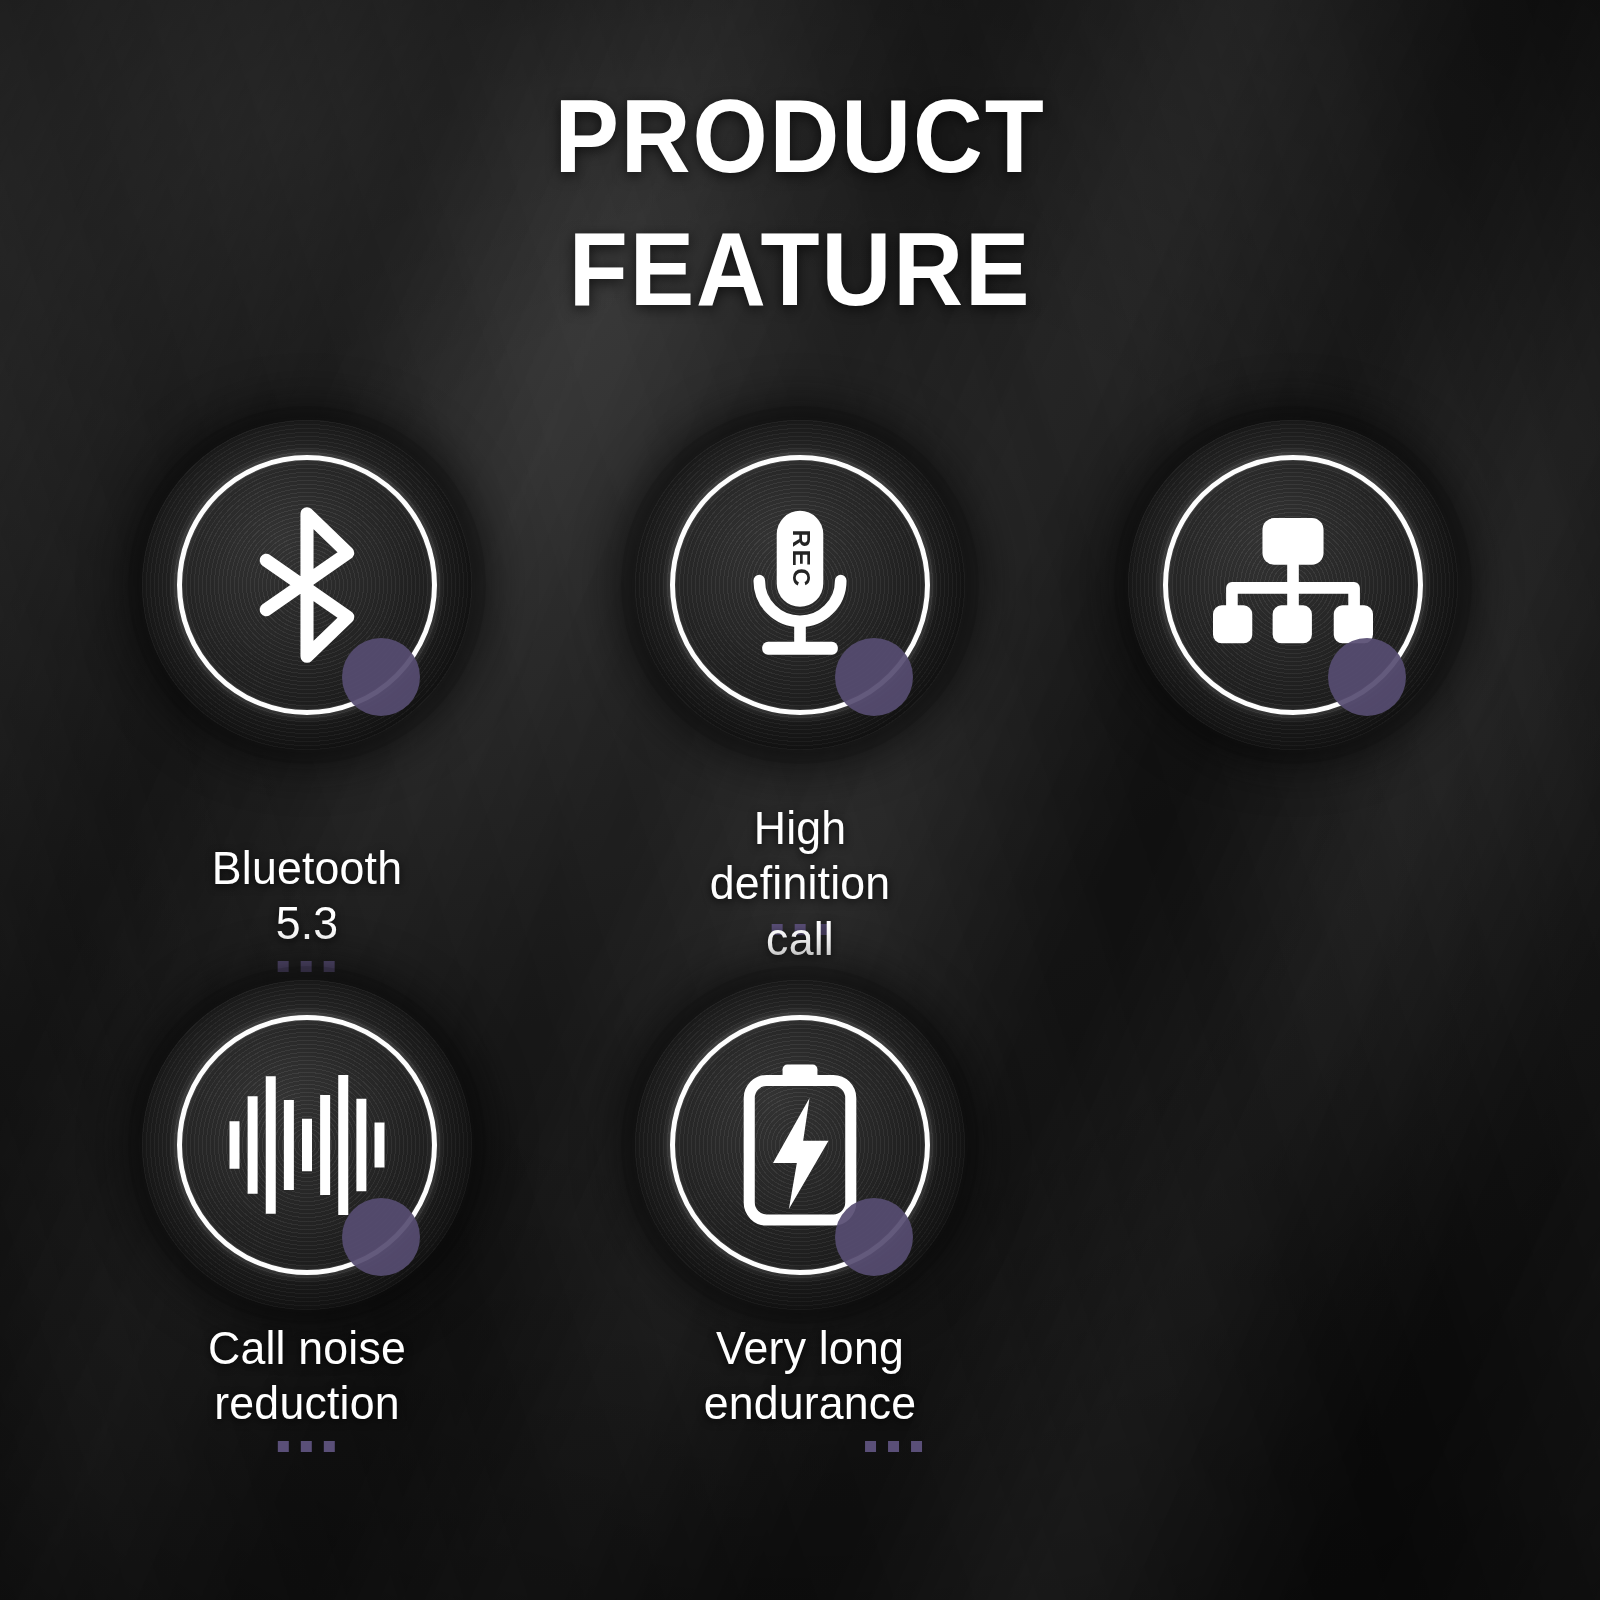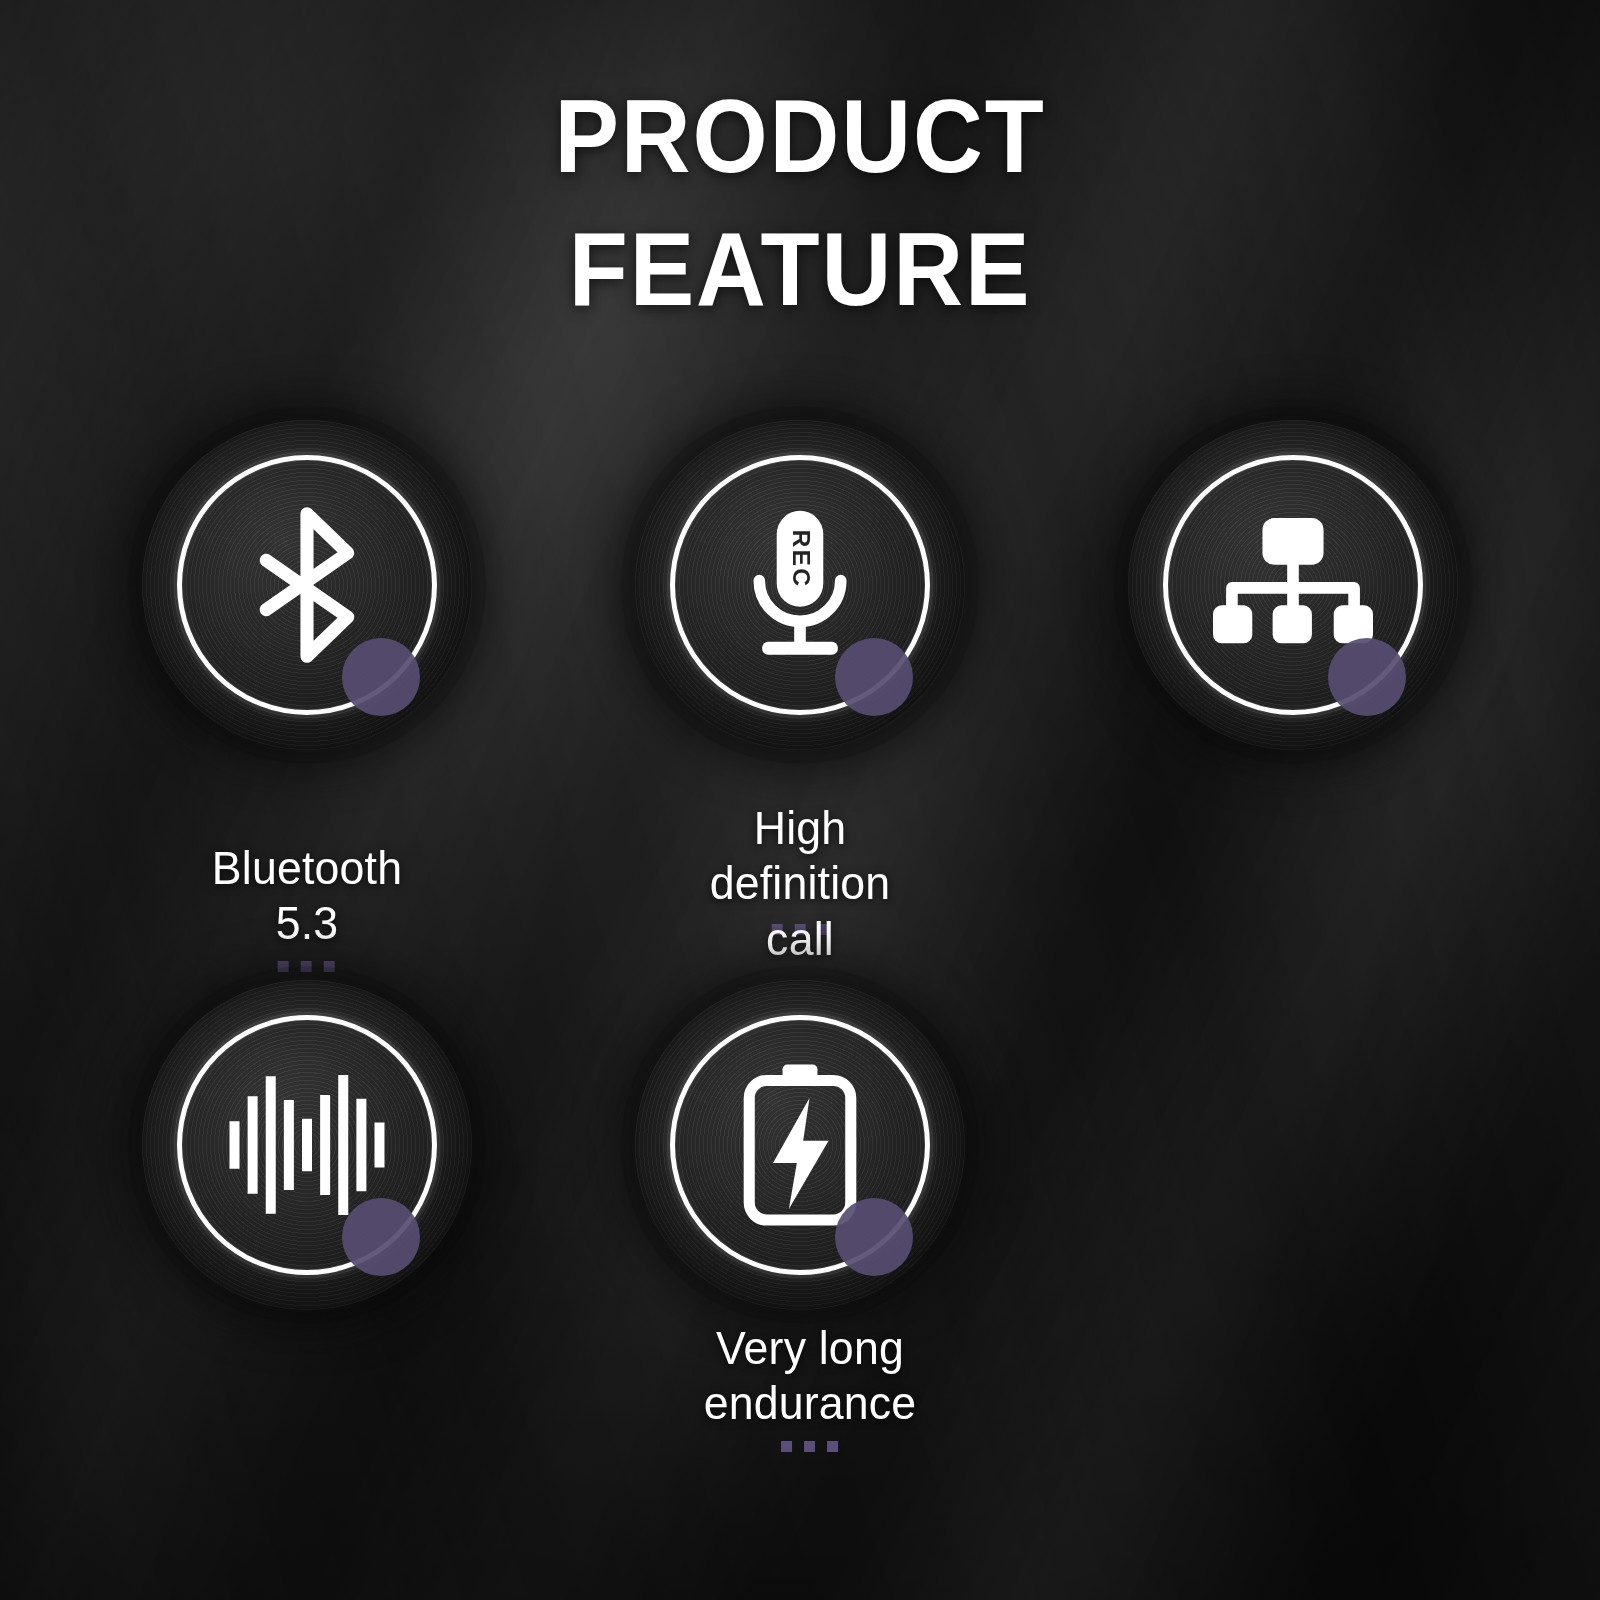--- a/index.html
+++ b/index.html
@@ -187,21 +187,21 @@
     transform: translateX(-50%);
     display: flex;
     flex-direction: column;
     align-items: center;
   }
   .cell.c0 .label-block { top: 392px; margin-top: 28px; }
   .cell.c1 .label-block { top: 380px; }
   .cell.c2 .label-block { top: 418px; left: 54%; }
   .cell.c3 .label-block { top: 378px; left: 47%; }
   .cell.c4 .label-block { top: 340px; left: 50%; }
-  .cell.c5 .label-block { top: 340px; left: 52%; }
+  .cell.c5 .label-block { top: 340px; left: 52%; align-items: flex-end; }
 
   .cell.c3 .dots { margin-top: -46px; }
   .cell.c1 .dots { margin-top: -42px; }
 </style>
 </head>
 <body>
 
 <div class="page">
 
   <div class="bg-base"></div>
@@ -287,20 +287,29 @@
               <rect x="43.50" y="24.00" width="8" height="72" fill="#ffffff"></rect>
               <rect x="58.00" y="39.00" width="8" height="42" fill="#ffffff"></rect>
               <rect x="72.50" y="20.00" width="8" height="80" fill="#ffffff"></rect>
               <rect x="87.00" y="4.00" width="8" height="112" fill="#ffffff"></rect>
               <rect x="101.50" y="23.00" width="8" height="74" fill="#ffffff"></rect>
               <rect x="116.00" y="42.00" width="8" height="36" fill="#ffffff"></rect>
             </svg>
         </div>
         <div class="blob"></div>
       </div>
+      <div class="label-block">
+        <div class="label">Call noise
+reduction</div>
+        <div class="dots">
+            <span></span>
+            <span></span>
+            <span></span>
+          </div>
+      </div>
     </div>
 
     <div class="cell c5">
       <div class="disc">
         <div class="ring"></div>
         <div class="icon-wrap">
           <svg width="140" height="165" viewBox="0 0 86 104">
             <rect x="32" y="1" width="22" height="11" rx="3" fill="#ffffff"></rect>
             <rect x="11" y="11" width="64" height="88" rx="11" fill="none" stroke="#ffffff" stroke-width="7"></rect>
             <path d="M49 22 L26 63 L41 63 L36 92 L61 49 L45 49 Z" fill="#ffffff"></path>

